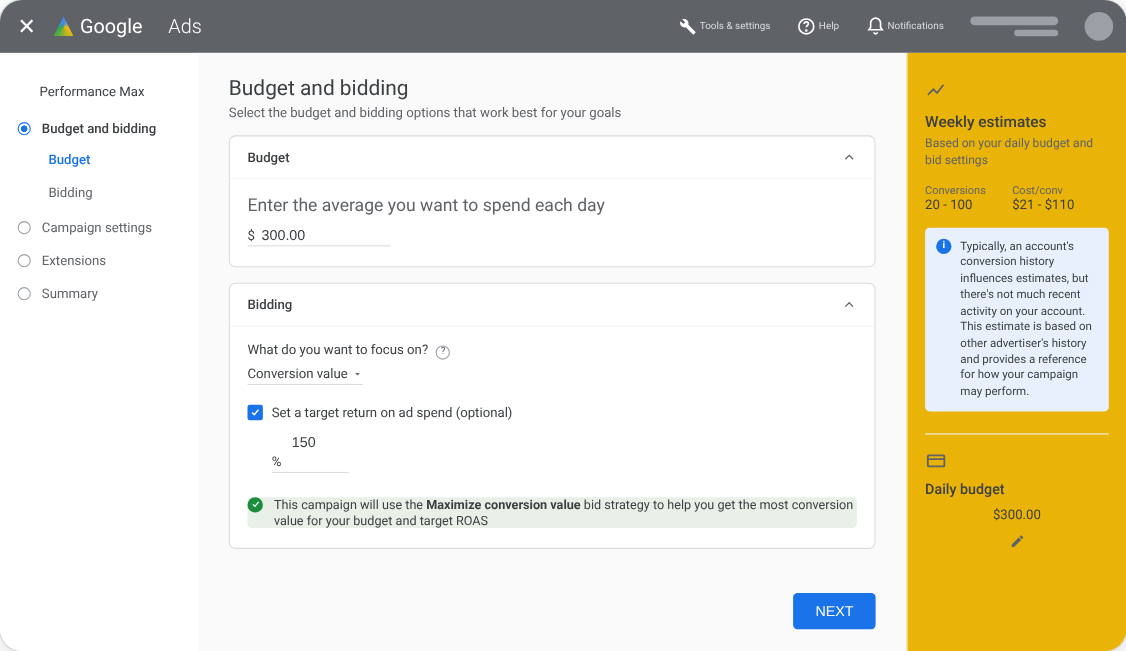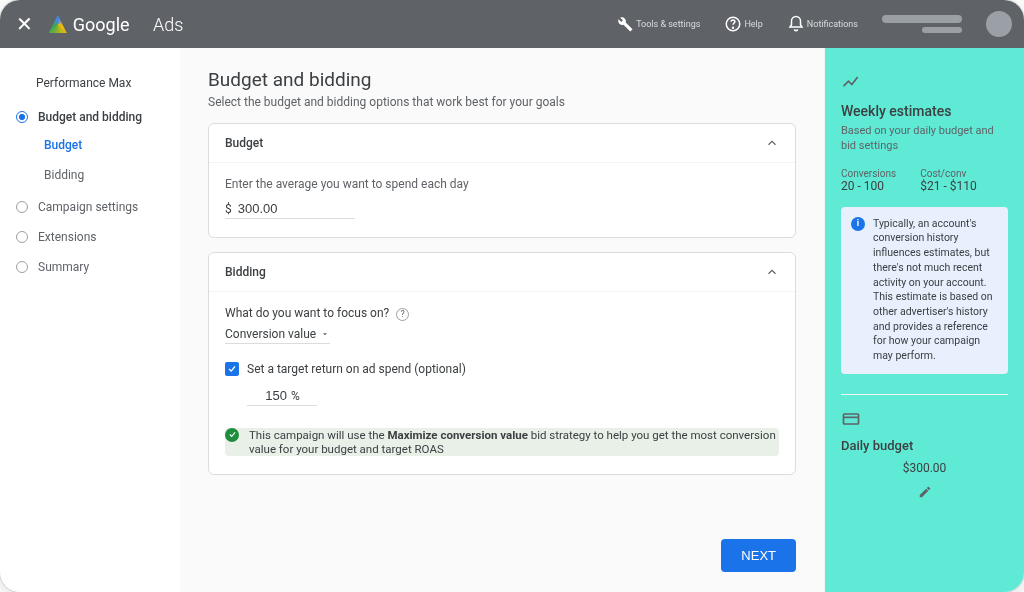--- a/index.html
+++ b/index.html
@@ -93,21 +93,21 @@
   .card-header {
     display: flex; align-items: center; justify-content: space-between;
     padding: 12px 16px; border-bottom: 1px solid #f1f3f4;
     font-weight: 500; color: #3c4043; cursor: pointer;
   }
   .chev { width: 14px; height: 14px; color: #5f6368; }
   .card-body { padding: 14px 16px 18px; }
   .budget-row { display: flex; gap: 18px; }
   .budget-left { flex: 1; }
   .budget-right { flex: 1.1; font-size: 11px; color: #5f6368; line-height: 1.5; }
-  .field-label { font-size: 12px; color: #5f6368; margin-bottom: 8px; display: block; }
+  .field-label { font-size: 16px; color: #5f6368; margin-bottom: 8px; display: block; }
   .money-field {
     display: flex; align-items: baseline; gap: 6px;
     border-bottom: 1px solid #dadce0; width: 130px; padding: 2px 0;
     color: #3c4043;
   }
   .money-field input {
     border: none; outline: none; font-size: 13px; width: 80px; color: #3c4043;
     background: transparent;
   }
   .link { color: #1a73e8; cursor: pointer; }
@@ -128,20 +128,21 @@
     width: 14px; height: 14px; background: #1a73e8; border-radius: 2px;
     display: inline-flex; align-items: center; justify-content: center;
     cursor: pointer;
   }
   .cb svg { width: 10px; height: 10px; }
   .roas-block { margin-top: 10px; padding-left: 22px; }
   .roas-field {
     border-bottom: 1px solid #dadce0; width: 70px; padding: 2px 0;
     display: flex; gap: 4px; align-items: baseline; color: #3c4043;
     margin-top: 4px;
+    flex-direction: column;
   }
   .roas-field input { border: none; outline: none; width: 40px; text-align: right; background: transparent; color: #3c4043; font-size: 13px; }
   .callout {
     margin-top: 22px; background: #e8f0e8; 
     display: flex; gap: 10px; align-items: flex-start;
     font-size: 11.5px; color: #3c4043; border-radius: 4px;
   }
   .callout .dot {
     width: 14px; height: 14px; background: #1e8e3e; border-radius: 50%;
     display: inline-flex; align-items: center; justify-content: center; flex-shrink: 0;
@@ -154,21 +155,21 @@
   .next-btn {
     background: #1a73e8; color: #fff; border: none; padding: 9px 20px;
     font-size: 13px; font-weight: 500; border-radius: 4px; cursor: pointer;
   }
 
   
   .rail {
     padding: 24px 16px 16px 16px;
     border-left: 1px solid #f1f3f4;
     font-size: 12px;
-    background: #5eead4;
+    background: #eab308;
     height: 100%;
     overflow-y: auto;
   }
   .rail svg.line-icon { width: 20px; height: 20px; color: #5f6368; }
   .rail-title { font-size: 14px; font-weight: 500; margin-top: 8px; }
   .rail-sub { font-size: 11px; color: #5f6368; margin-top: 4px; line-height: 1.4; }
   .metrics { display: flex; gap: 24px; margin-top: 14px; }
   .metric-label { font-size: 10px; color: #5f6368; }
   .metric-val { font-size: 12px; color: #3c4043; }
   .infobox {

